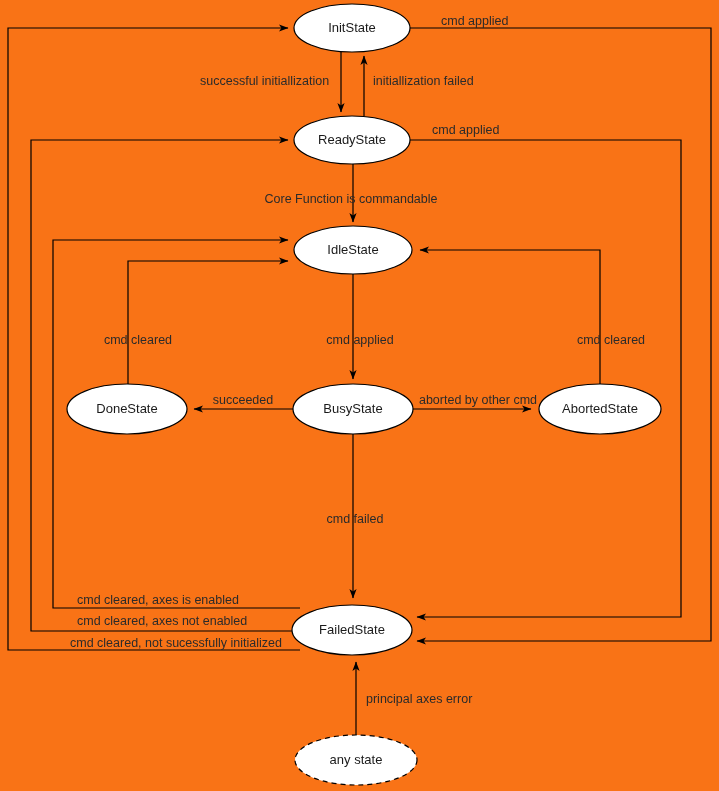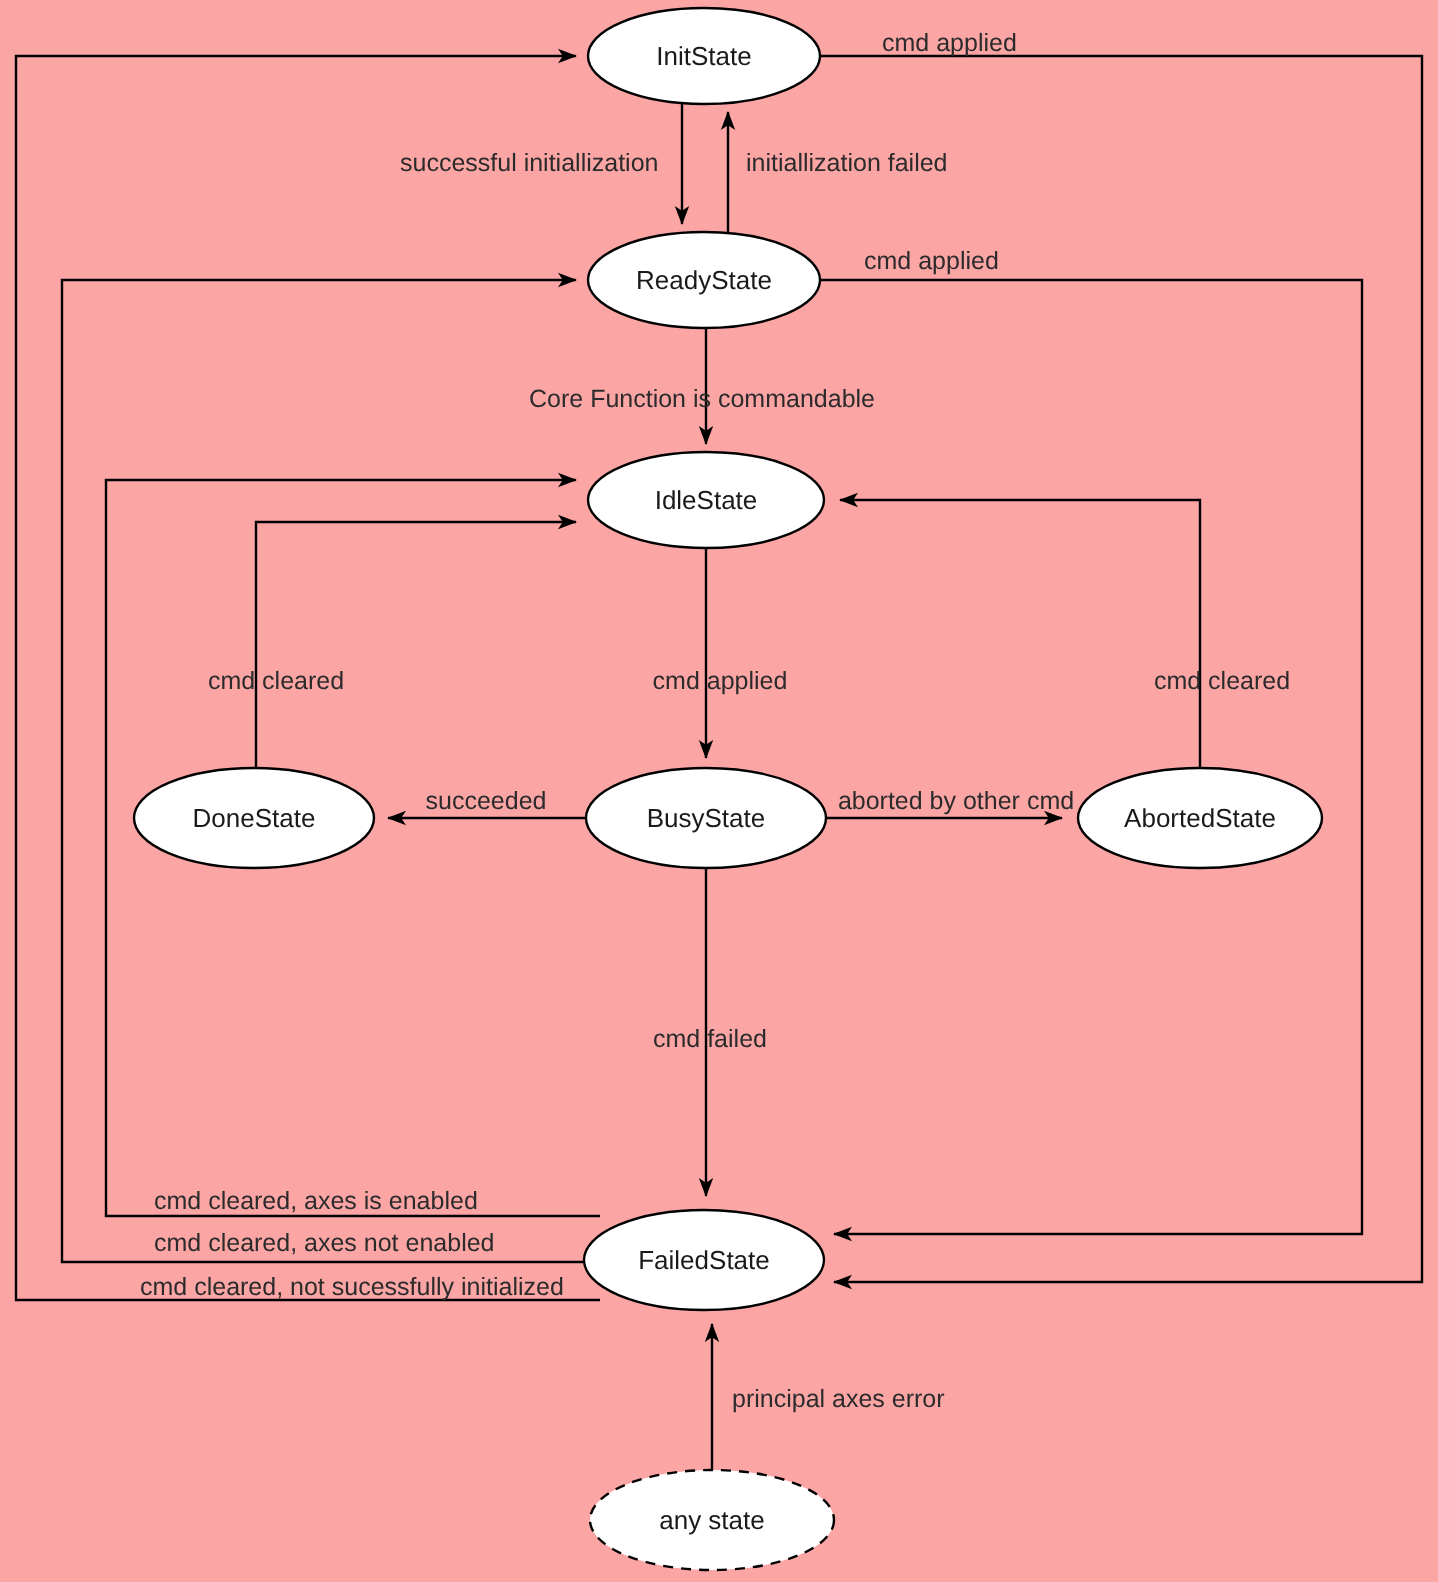--- a/index.html
+++ b/index.html
@@ -7,21 +7,21 @@
     padding: 0;
     background: #ffffff;
   }
   body {
     font-family: "Liberation Sans", sans-serif;
   }
   #diagram-root {
     position: relative;
     width: 719px;
     height: 791px;
-    background: #fca5a5;
+    background: #f97316;
     overflow: hidden;
   }
   svg#state-diagram {
     display: block;
     width: 719px;
     height: 791px;
   }
   .node-shape {
     fill: #ffffff;
     stroke: #000000;

